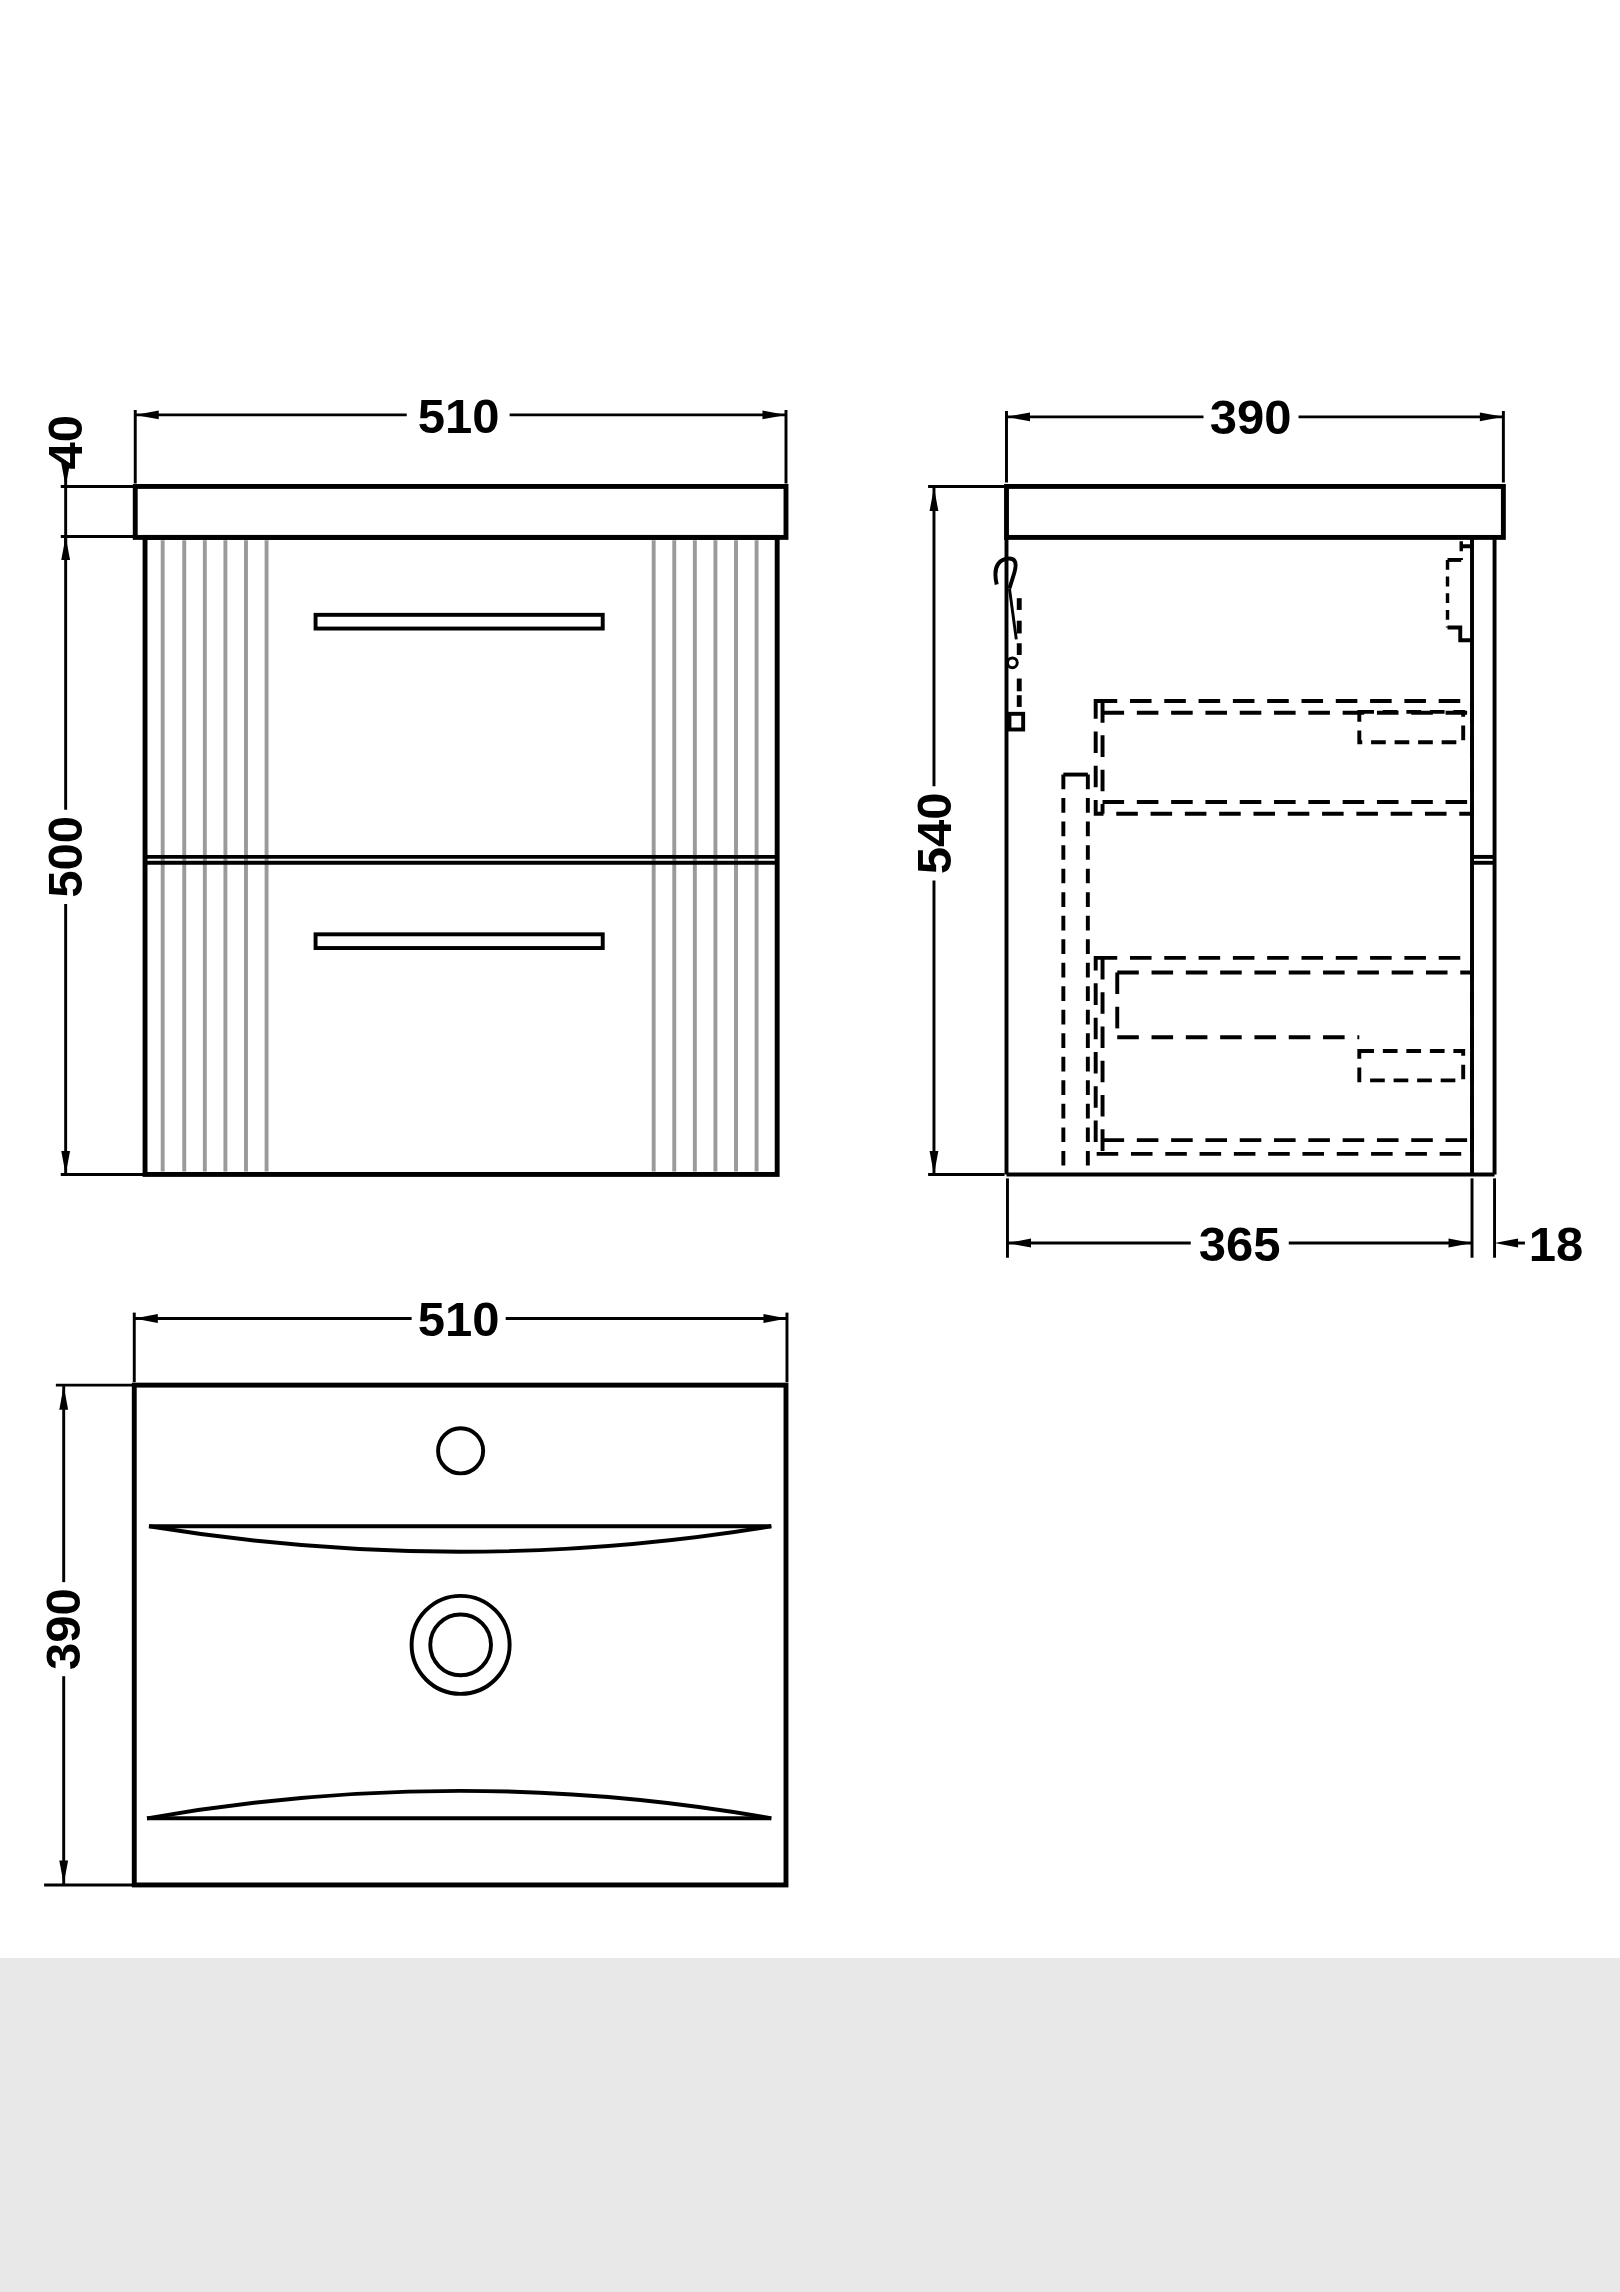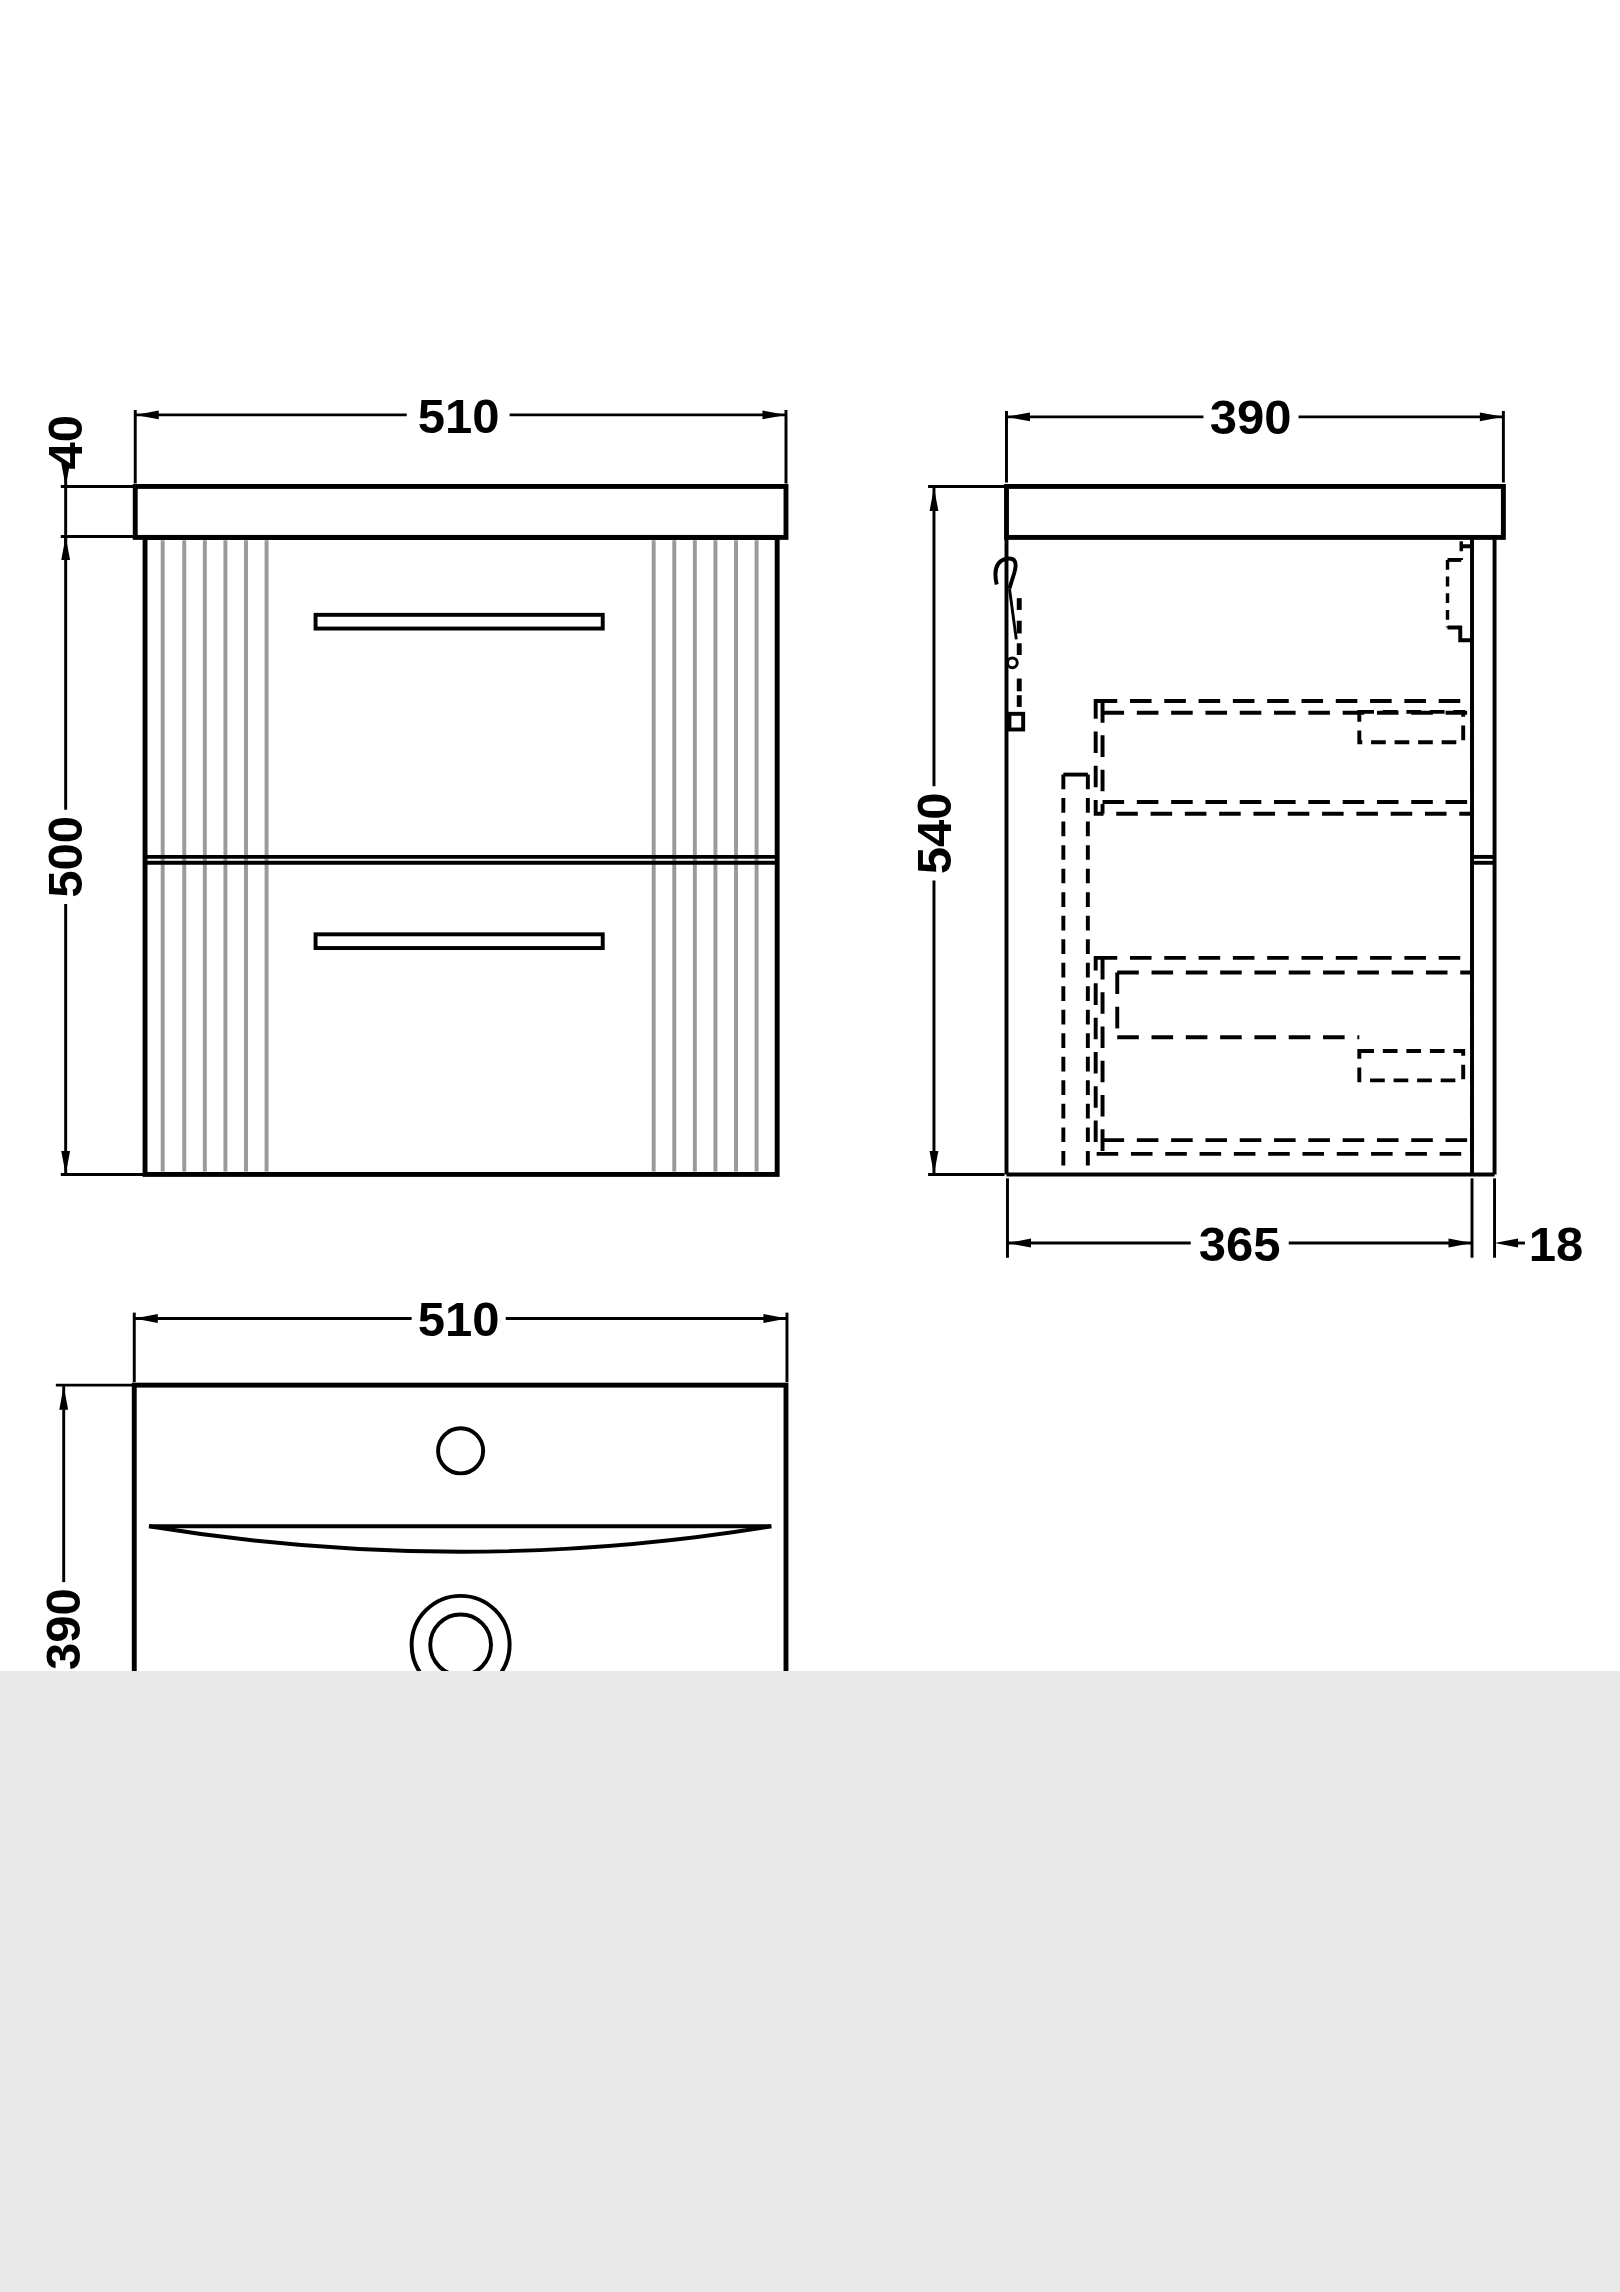--- a/index.html
+++ b/index.html
@@ -1,18 +1,18 @@
 <!DOCTYPE html>
 <html style="--bg: #ffffff; --line: #000000; --flute: #9a9a9a;"><head>
 <meta charset="utf-8">
 <style>
   html,body{margin:0;padding:0;background:#e8e8e8;}
   .sheet{
     position:relative;
-    width:1620px;height:1671px;
+    width:1620px;height:1958px;
     background:var(--bg,#fff);
     margin:0 auto;
     font-family:"Liberation Sans", sans-serif;
     overflow:hidden;
   }
   svg{position:absolute;inset:0;display:block;}
   .ln{stroke:var(--line,#000);fill:none;stroke-width:4;}
   .ln-heavy{stroke:var(--line,#000);fill:none;stroke-width:5;}
   .ln-dim{stroke:var(--line,#000);fill:none;stroke-width:3;}
   .ln-dash{stroke:var(--line,#000);fill:none;stroke-width:4;stroke-dasharray:22 13;}

